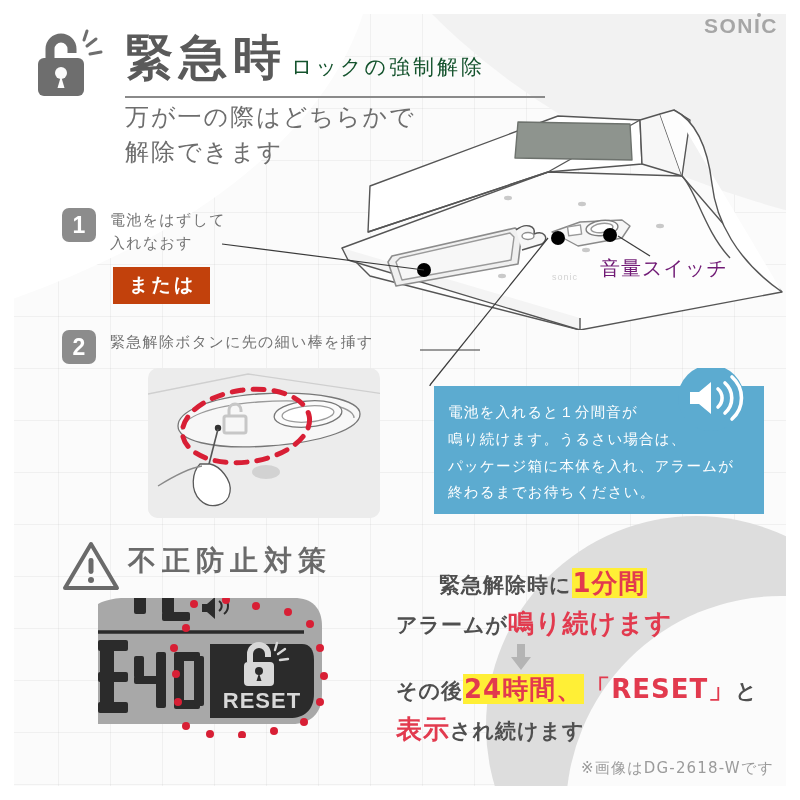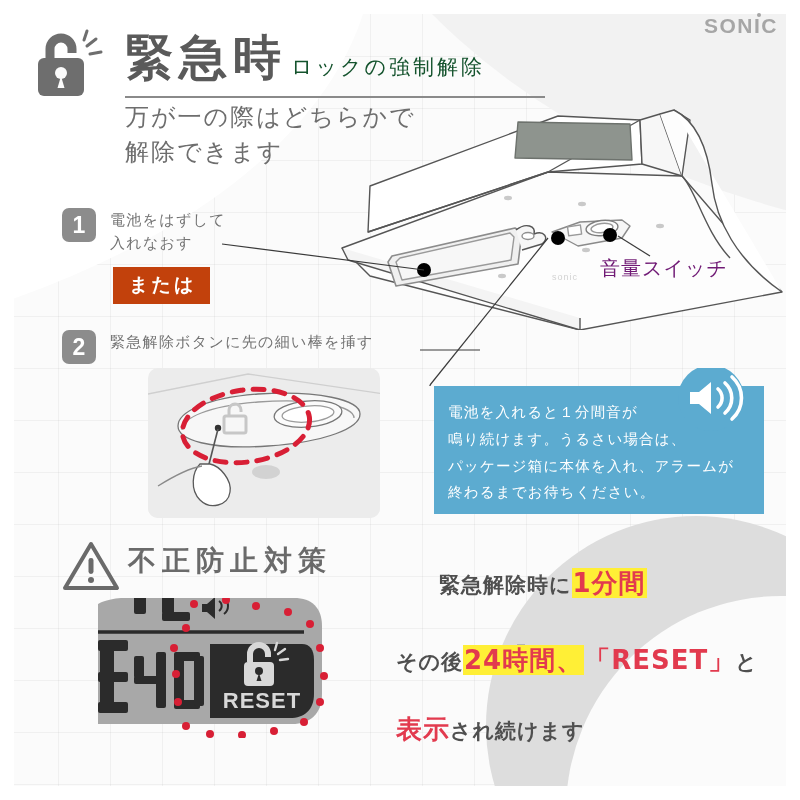--- a/index.html
+++ b/index.html
@@ -125,21 +125,21 @@
   .lcd-box{
     position:absolute;left:98px;top:598px;width:232px;height:140px;overflow:hidden;
   }
   
   .rt{
     position:absolute;color:#4f4f4f;font-weight:bold;letter-spacing:1px;
     font-size:21px;white-space:nowrap;
   }
   #rt1{left:396px;top:566px;margin-left:43px;}
   #rt2{left:396px;top:606px;}
-  #rt3{left:396px;top:643px;}
+  #rt3{left:396px;top:672px;}
   #rt4{left:396px;top:712px;}
   .hl{background:#ffef36;color:#e23a4e;padding:0 1px;}
   .red{color:#e23a4e;}
   .big{font-size:26px;}
   .arrow-down{
     position:absolute;left:508px;top:644px;width:26px;height:26px;
   }
   .footnote{
     position:absolute;right:26px;bottom:22px;
     font-size:15px;color:#9b9b9b;letter-spacing:1.2px;
@@ -384,26 +384,30 @@
         <circle cx="78" cy="76" r="4"></circle>
           <circle cx="76" cy="50" r="4"></circle>
         <circle cx="88" cy="30" r="4"></circle>
       </g>
     </svg>
   </div>
 
   <div class="rt" id="rt1">
     <span>緊急解除時に</span><span class="hl big">1分間</span>
   </div>
+  <div class="rt" id="rt2">
+    <span>アラームが</span><span class="red big">鳴り続けます</span>
+  </div>
 
   <svg class="arrow-down" viewBox="0 0 26 26">
     <path d="M9 0 h8 v13 h6 l-10 13 l-10 -13 h6 z" fill="#b4b4b4"></path>
   </svg>
 
   <div class="rt" id="rt3">
     <span>その後</span><span class="hl big">24時間、</span><span class="red big">「RESET」</span><span>と</span>
   </div>
   <div class="rt" id="rt4">
     <span class="red big">表示</span><span>され続けます</span>
   </div>
 
+  <div class="footnote">※画像はDG-2618-Wです</div>
 
 </div>
 
 </body></html>

